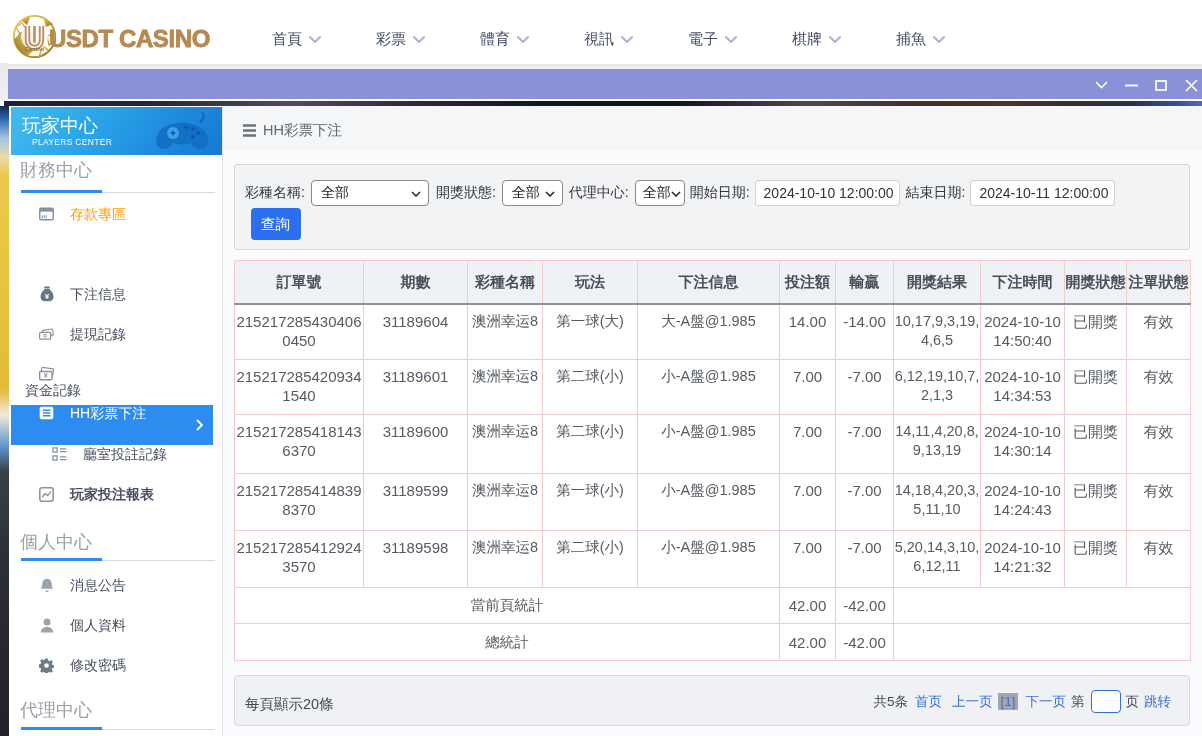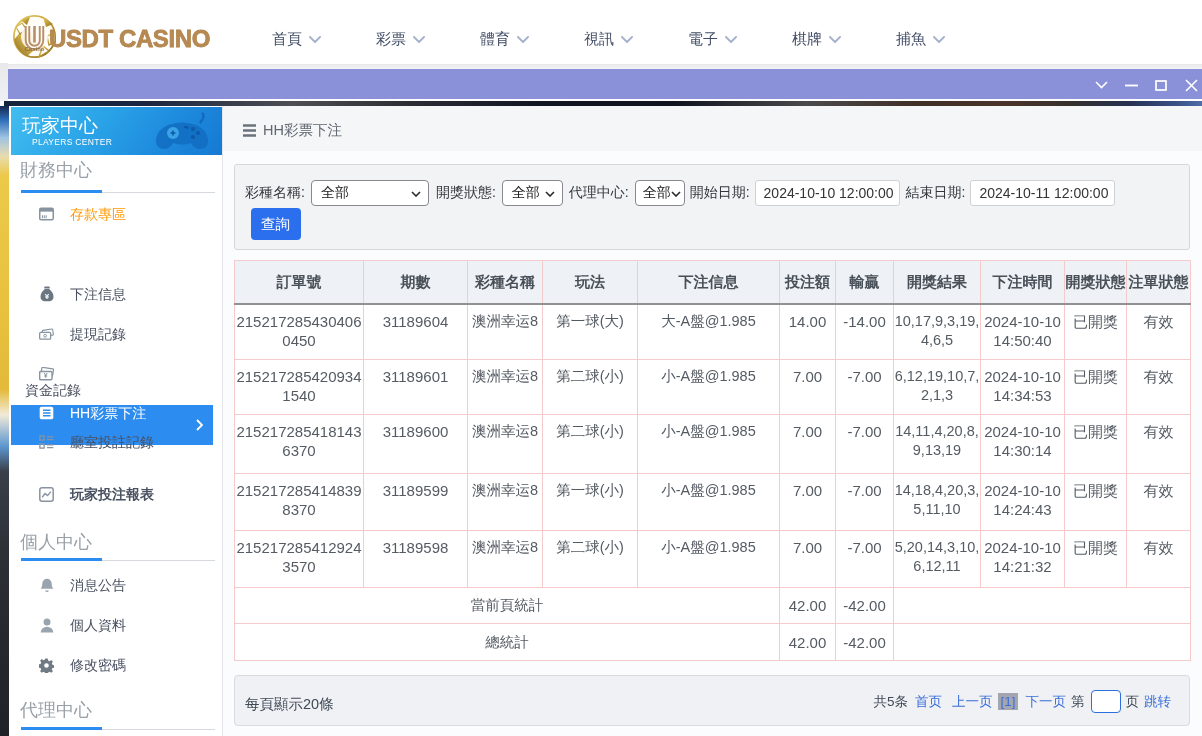--- a/index.html
+++ b/index.html
@@ -250,21 +250,21 @@
         <svg width="15" height="14" viewBox="0 0 15 14">
           <rect x="0.7" y="0.7" width="13.6" height="12.6" rx="1.8" fill="#fff"></rect>
           <path d="M4 4.3 h7.5 M4 7 h7.5 M4 9.7 h7.5" stroke="#2d8cf0" stroke-width="1.4"></path>
         </svg>
       </span>
       <span class="lb">HH彩票下注</span>
     <svg class="arr" width="7" height="12" viewBox="0 0 7 12">
         <polyline points="1,1 6,6 1,11" fill="none" stroke="#fff" stroke-width="1.8"></polyline>
       </svg>
     </div>
-  <div class="mitem" style="top:328px;">
+  <div class="mitem" style="top:340px;padding-left:13px;">
       <span class="ic">
         <svg width="15" height="14" viewBox="0 0 15 14">
           <rect x="0.9" y="0.9" width="4.2" height="4.2" fill="none" stroke="#8793a0" stroke-width="1.3"></rect>
           <rect x="0.9" y="8.9" width="4.2" height="4.2" fill="none" stroke="#8793a0" stroke-width="1.3"></rect>
           <path d="M8 1.8 h6.3 M8 4.6 h6.3 M8 9.8 h6.3 M8 12.6 h6.3" stroke="#8793a0" stroke-width="1.2"></path>
         </svg>
       </span>
       <span class="lb">廳室投註記錄</span>
     </div>
   <div class="mitem" style="top:380px;font-weight:bold;">

